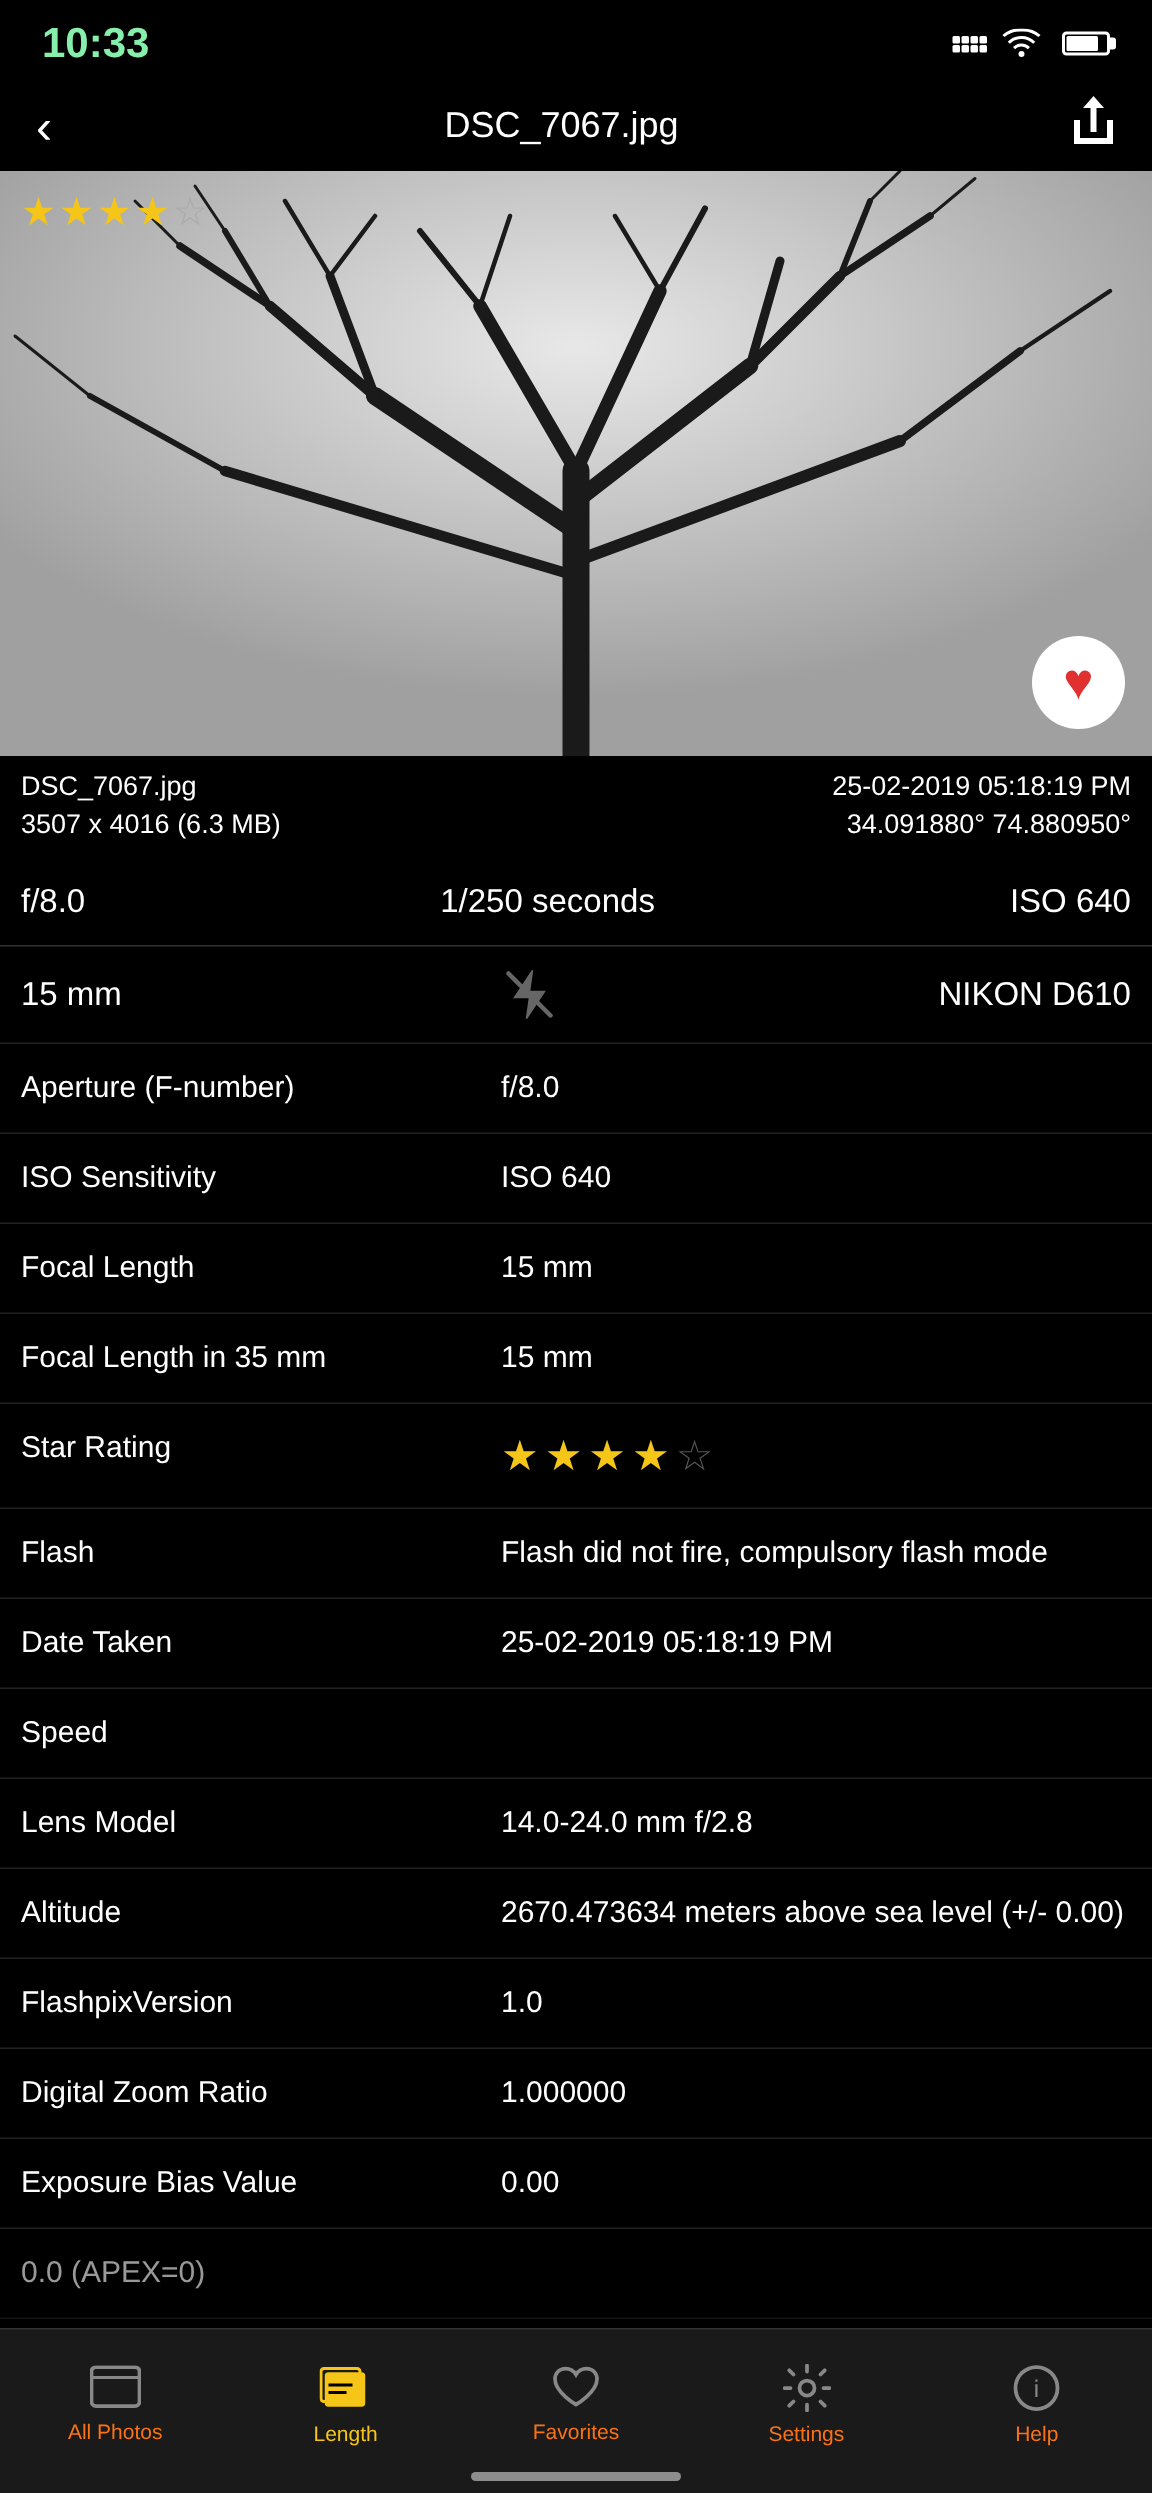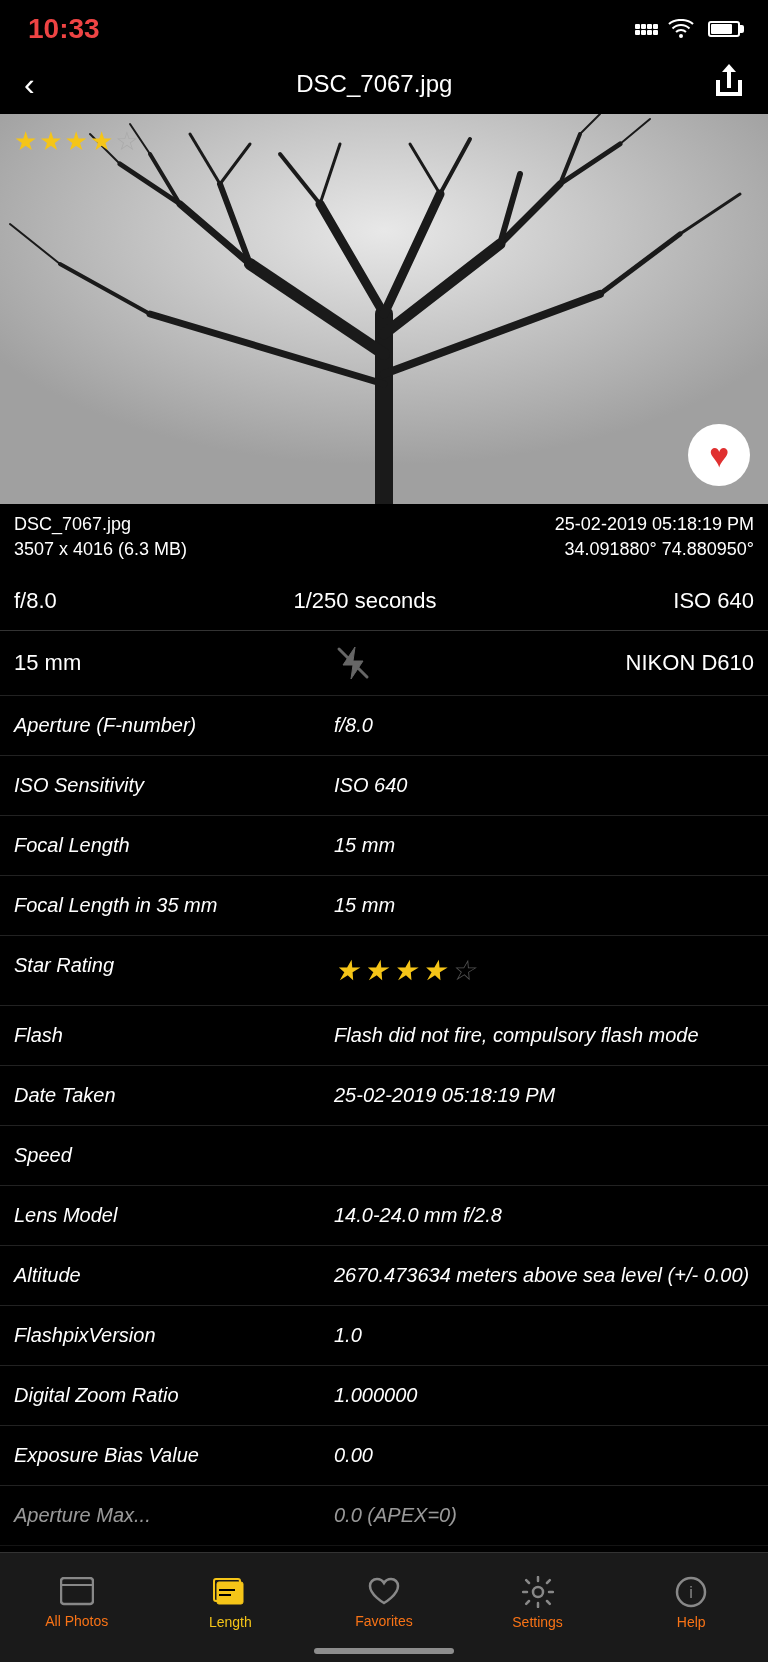--- a/index.html
+++ b/index.html
@@ -17,21 +17,21 @@
     .status-bar {
       display: flex;
       justify-content: space-between;
       align-items: center;
       padding: 12px 28px 8px;
       height: 54px;
     }
     .status-time {
       font-size: 28px;
       font-weight: 700;
-      color: #ef4444;
+      color: #86efac;
     }
     .status-icons {
       display: flex;
       align-items: center;
       gap: 10px;
     }
 
     
     .nav-bar {
       display: flex;
@@ -141,21 +141,20 @@
       display: flex;
       justify-content: space-between;
       align-items: center;
       padding: 14px 14px;
       border-bottom: 1px solid #222;
     }
 
     
     .detail-table {
       width: 100%;
-      font-style: italic;
     }
     .detail-row {
       display: flex;
       align-items: flex-start;
       padding: 18px 14px;
       border-bottom: 1px solid #222;
     }
     .detail-label {
       flex: 0 0 320px;
       font-size: 20px;
@@ -464,21 +463,20 @@
       <span class="detail-label">Digital Zoom Ratio</span>
       <span class="detail-value">1.000000</span>
     </div>
 
     <div class="detail-row">
       <span class="detail-label">Exposure Bias Value</span>
       <span class="detail-value">0.00</span>
     </div>
 
     <div class="detail-row" style="opacity:0.6;">
-      <span class="detail-label">Aperture Max...</span>
       <span class="detail-value">0.0 (APEX=0)</span>
     </div>
 
   </div>
 
 </div>
 
 <div class="tab-bar">
 
   <div class="tab-item">

